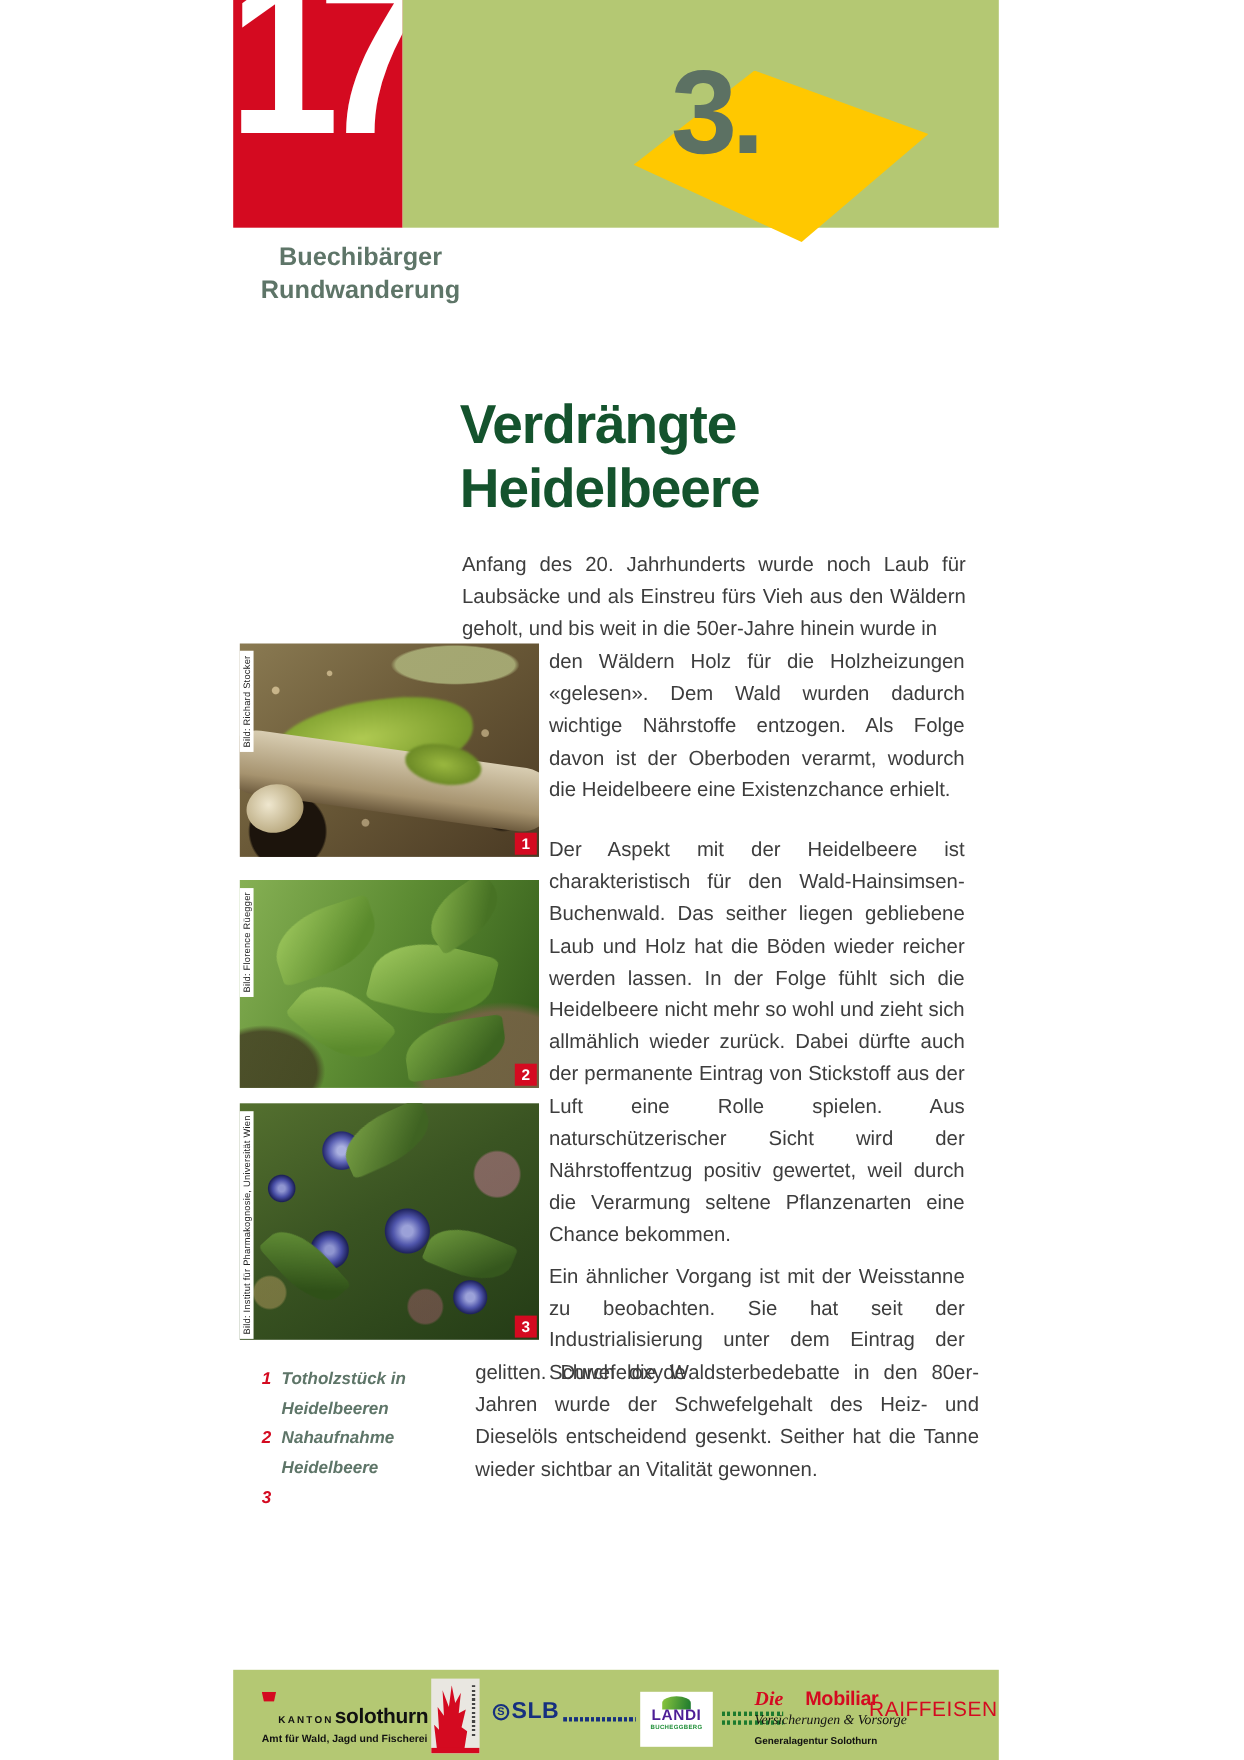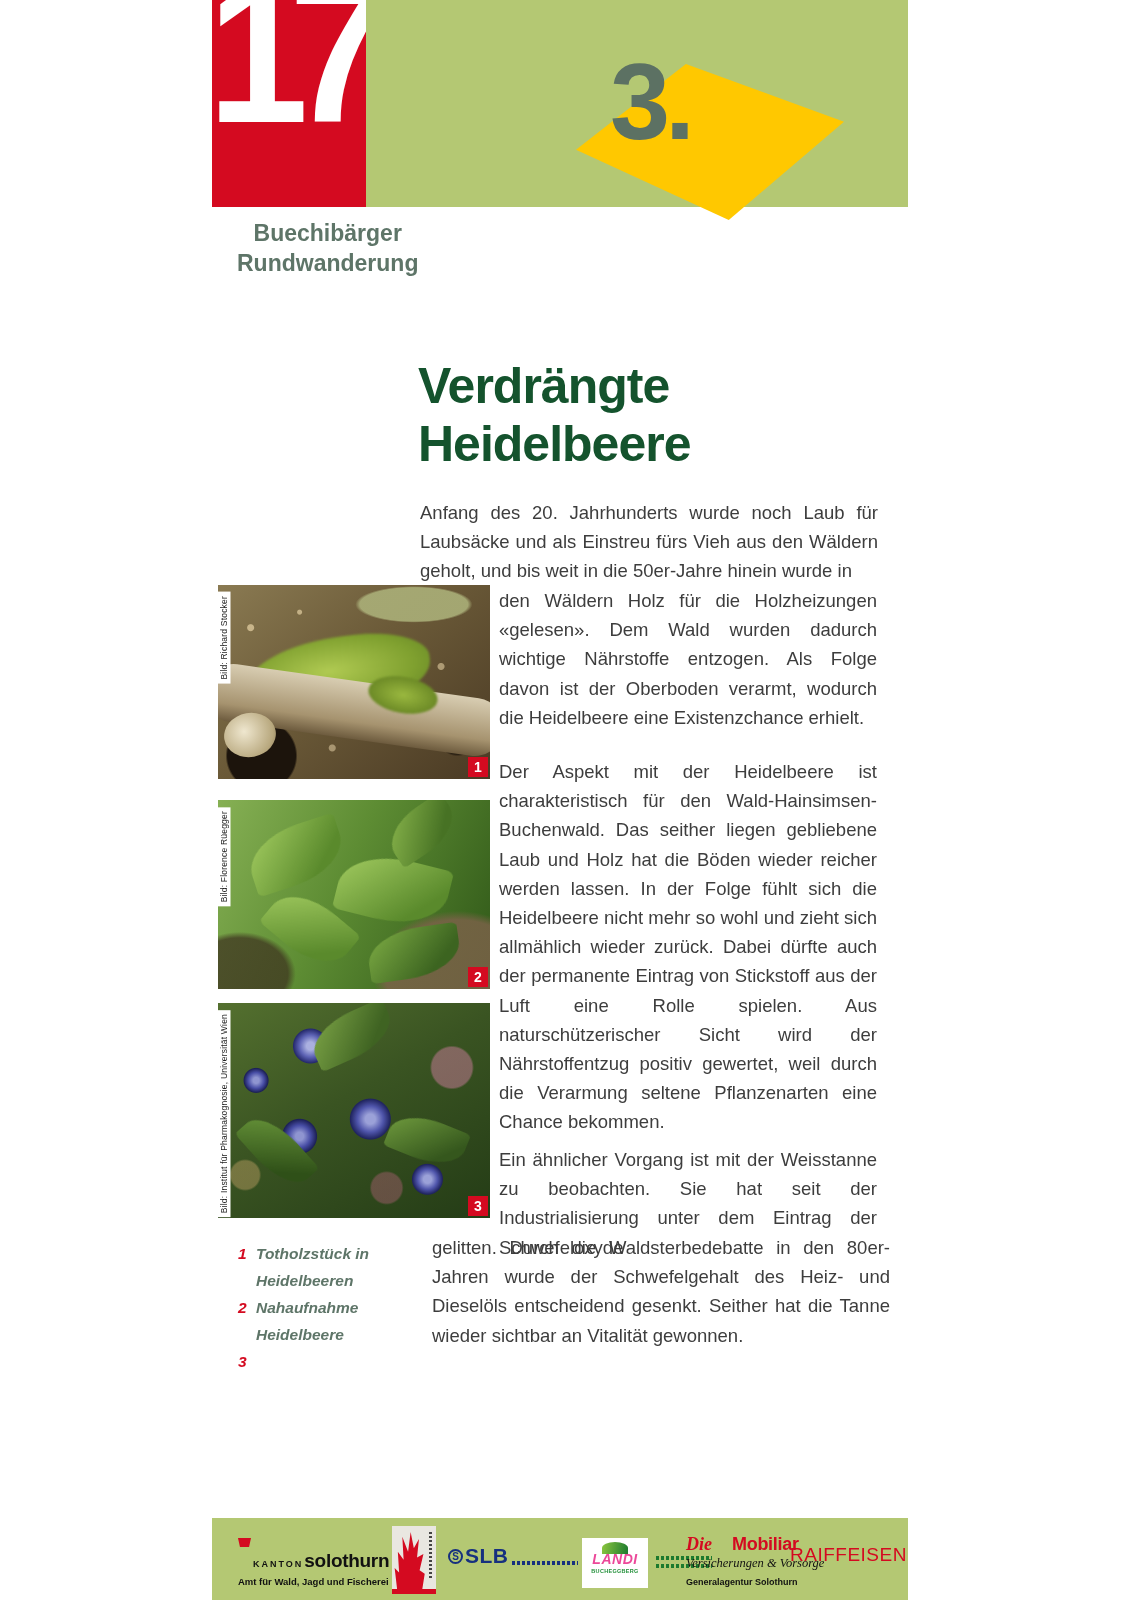--- a/index.html
+++ b/index.html
@@ -118,21 +118,21 @@
   .slb{position:absolute;left:236px;top:26px;display:flex;align-items:center;color:#16307f;}
   .slb-circle{width:15px;height:15px;border:2.5px solid #16307f;border-radius:50%;display:flex;
        align-items:center;justify-content:center;font-size:10px;font-weight:800;margin-right:2px;}
   .slb-name{font-size:21px;font-weight:800;letter-spacing:.5px;}
   .slb-smalltext{width:66px;height:4px;margin:14px 0 0 3px;
        background:repeating-linear-gradient(90deg,#16307f 0 3px,transparent 3px 5px);}
 
   .landibox{position:absolute;left:370px;top:20px;width:66px;height:50px;background:#fff;}
   .landi-arch{width:26px;height:12px;margin:4px auto 0;border-radius:100% 100% 0 0;
        background:linear-gradient(100deg,#8cc63f,#1c7a2e);}
-  .landi-name{color:#ec4899;font-weight:800;font-style:italic;font-size:14px;text-align:center;
+  .landi-name{color:#4c1d95;font-weight:800;font-size:14px;text-align:center;
        letter-spacing:.5px;margin-top:-3px;}
   .landi-sub{color:#22903a;font-size:5.5px;font-weight:700;text-align:center;letter-spacing:.3px;margin-top:1px;}
   .landi-side{position:absolute;left:444px;top:38px;}
   .tiny-green{width:56px;height:4px;margin-bottom:4px;
        background:repeating-linear-gradient(90deg,#1c7a2e 0 3px,transparent 3px 5px);}
 
   .mobiliar{position:absolute;left:474px;top:16px;}
   .mob-row{display:flex;align-items:center;gap:20px;color:#d40a20;}
   .mob-die{font-family:"Liberation Serif",serif;font-style:italic;font-weight:700;font-size:18px;}
   .mob-brand{font-weight:800;font-size:18px;letter-spacing:-.3px;}

